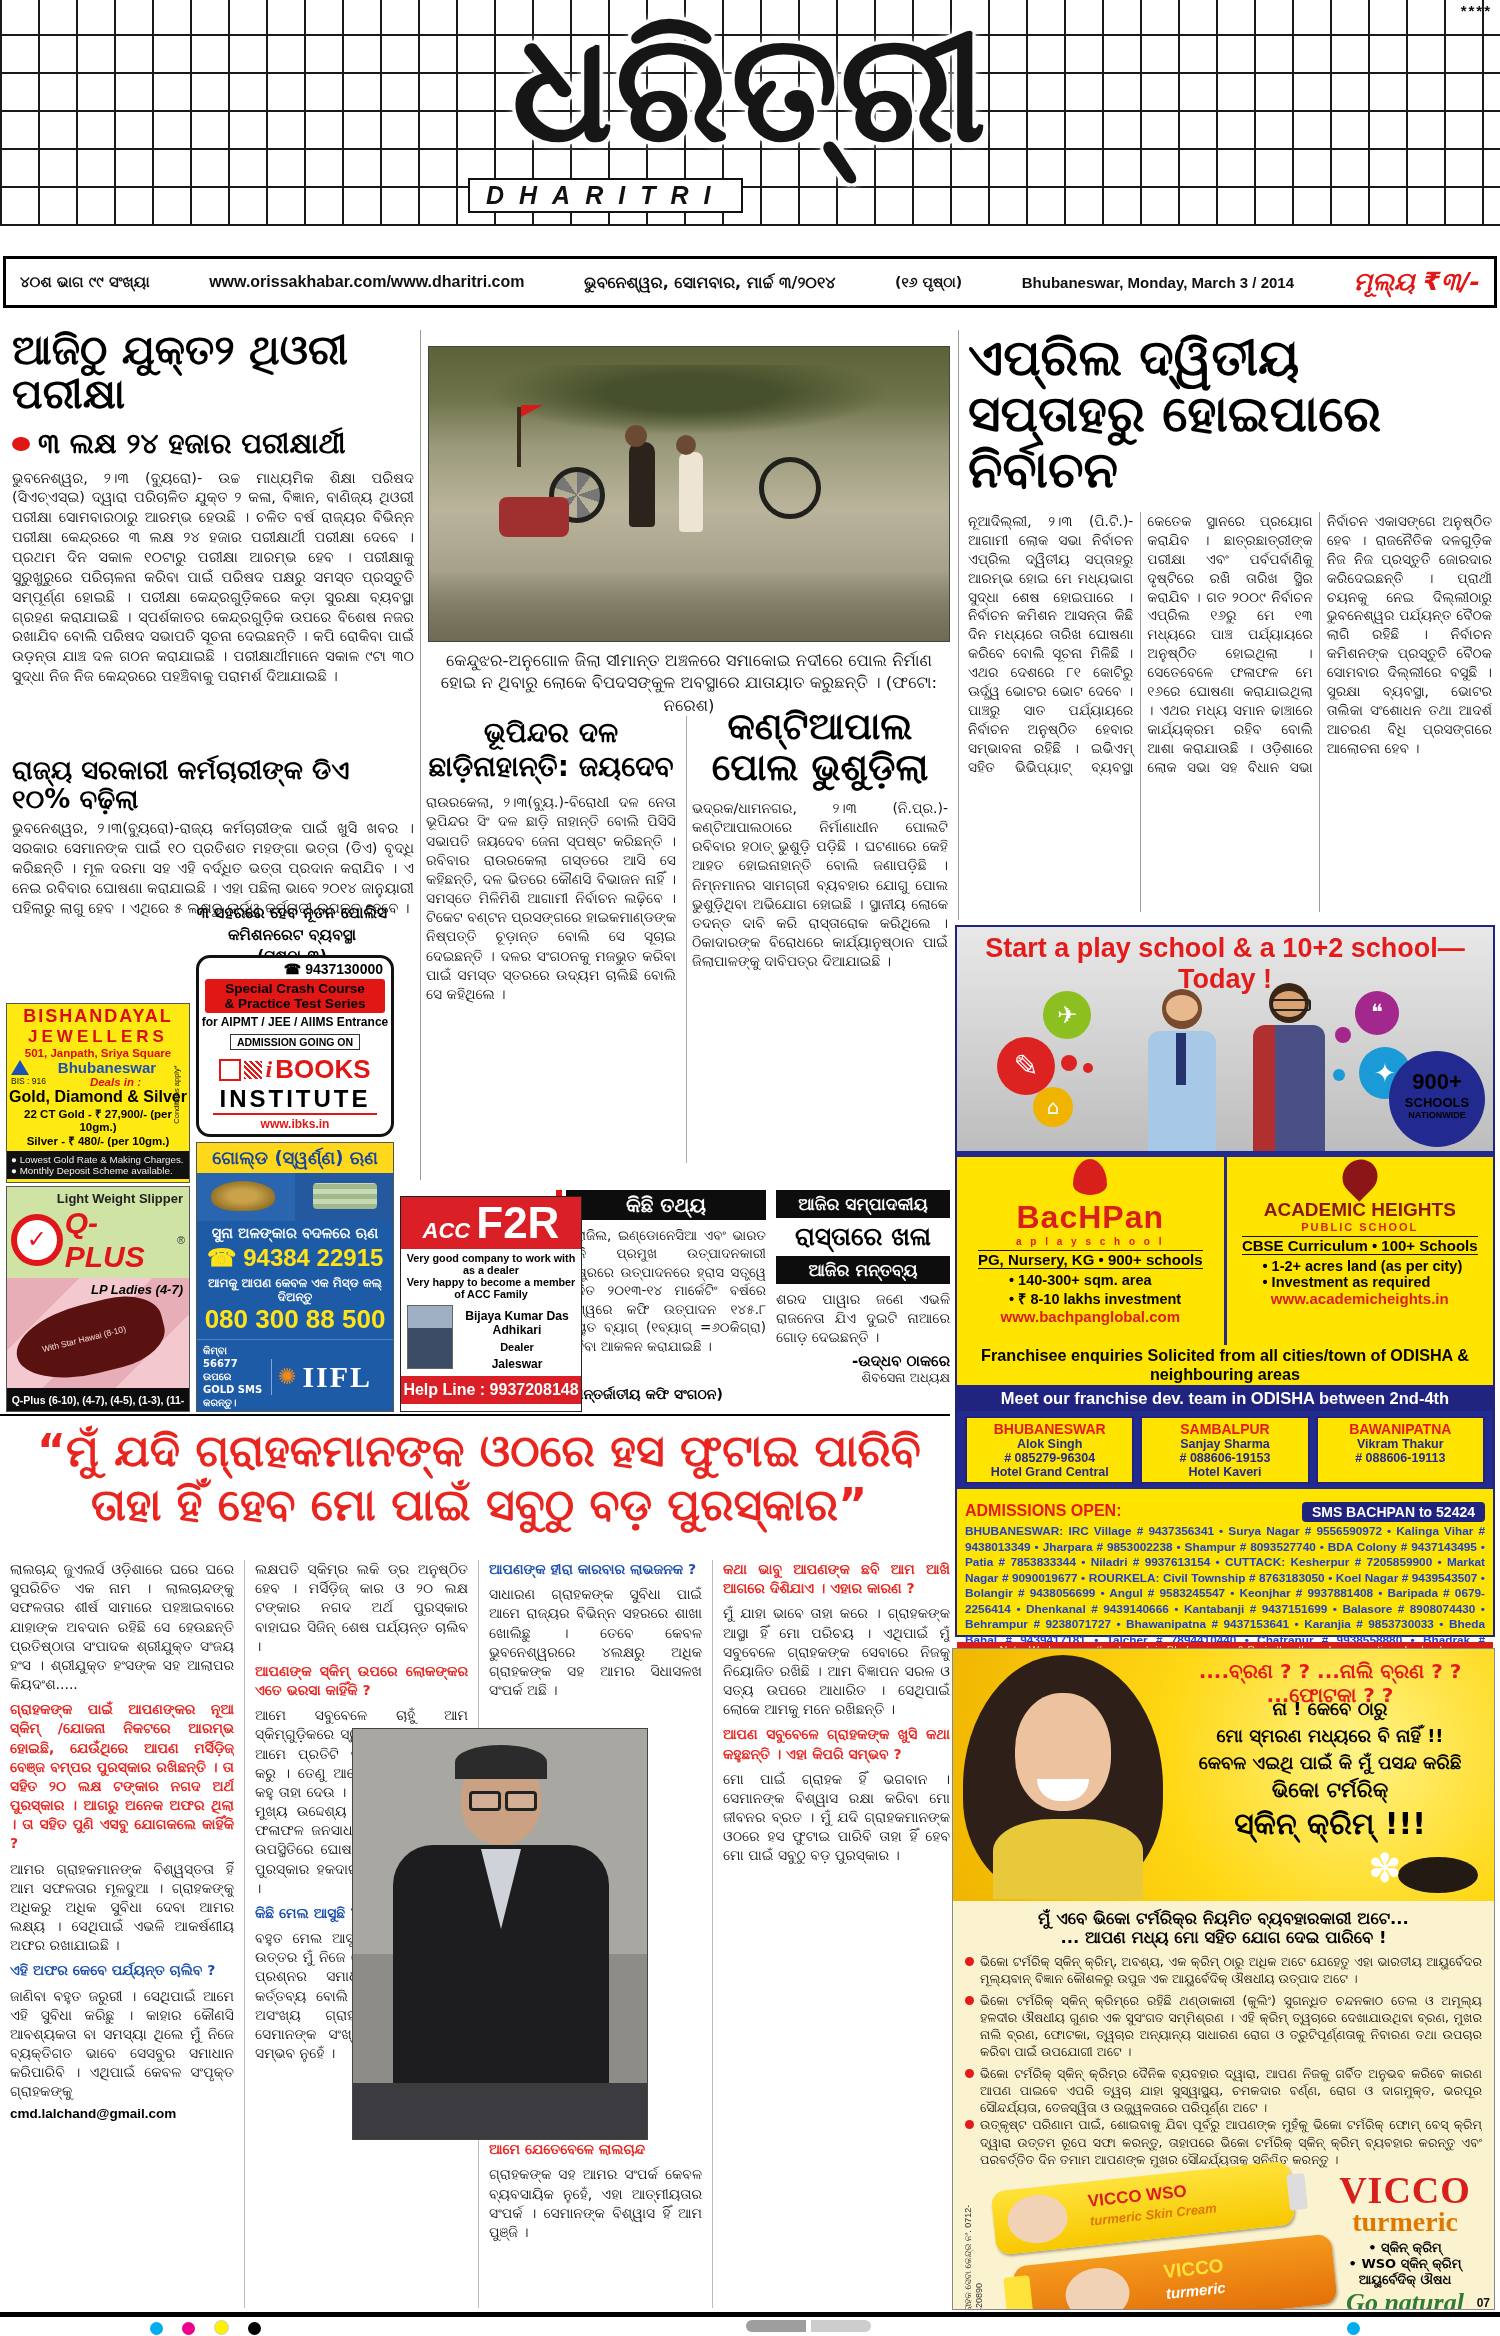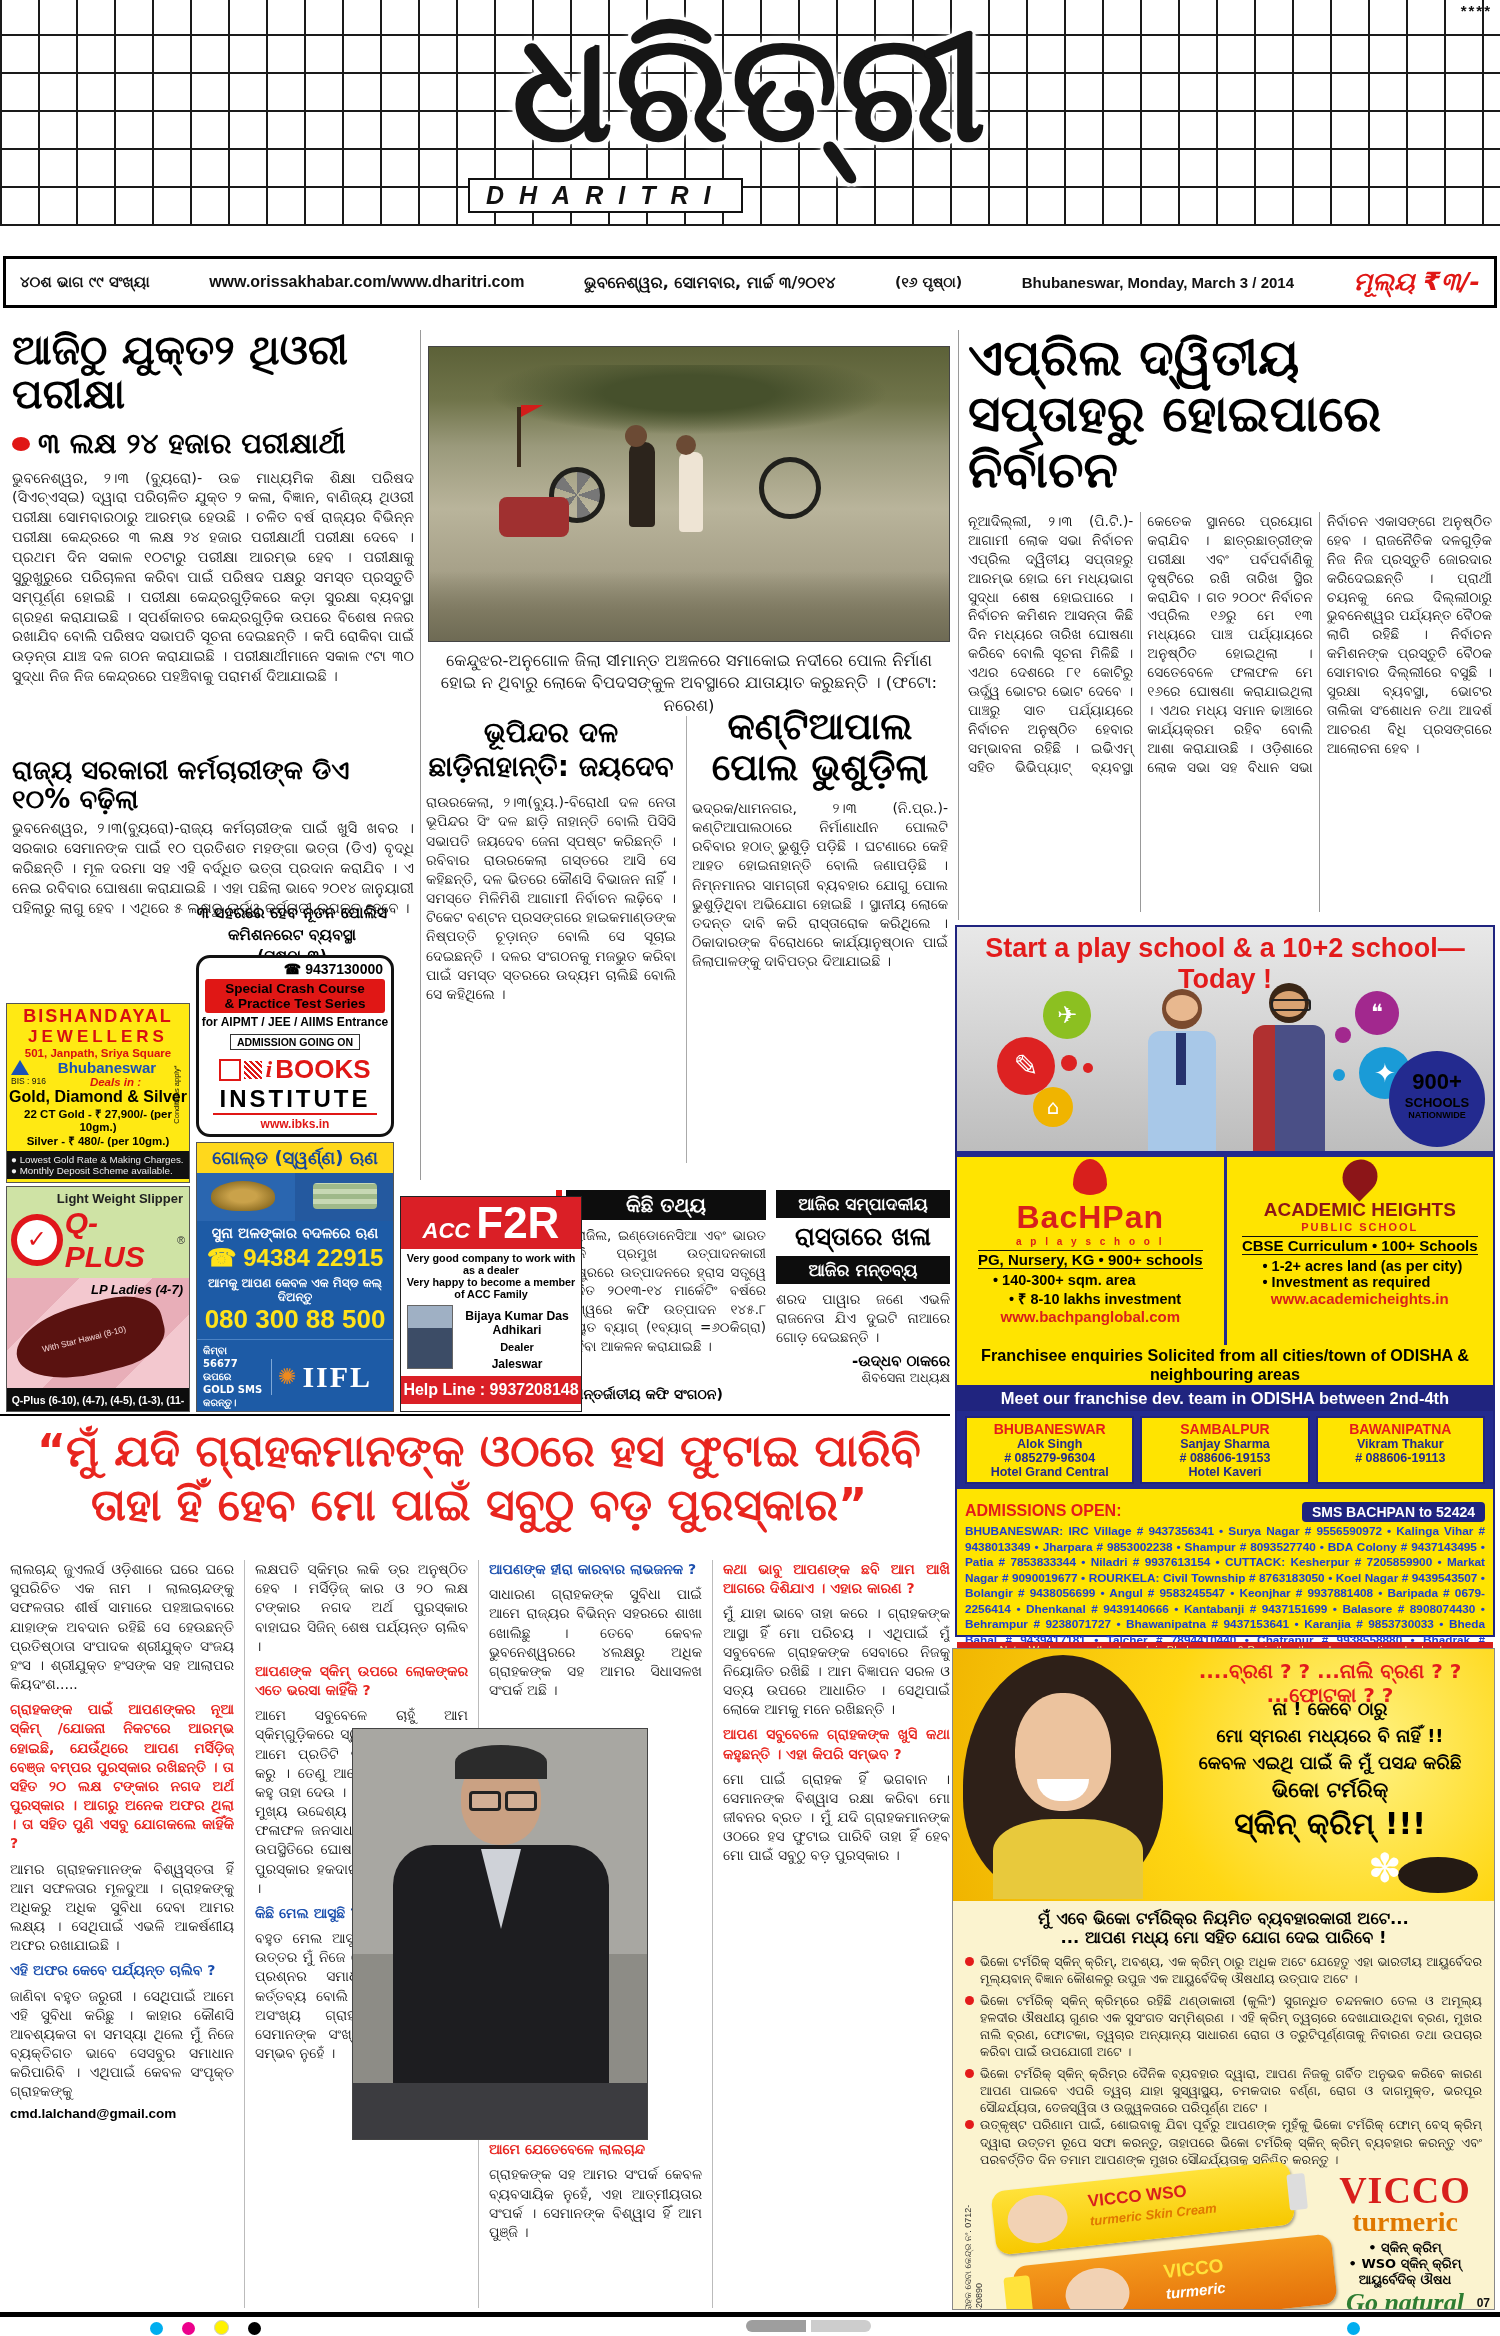--- a/index.html
+++ b/index.html
@@ -264,21 +264,21 @@
     <div style="height:6px;background:#232a8f;"></div>
 
     <div style="display:flex;height:188px;">
       <div style="flex:1;text-align:center;border-right:3px solid #232a8f;padding-top:2px;">
         <div style="height:40px;">
           <span style="display:inline-block;width:34px;height:36px;background:#d81f1c;border-radius:50% 50% 50% 50%/70% 70% 30% 30%;"></span>
         </div>
         <div class="lat hl" style="color:#d81f1c;font-size:32px;letter-spacing:1px;">BacHPan</div>
         <div class="lat hl" style="color:#d81f1c;font-size:10px;letter-spacing:3px;">a  p l a y  s c h o o l</div>
         <div class="lat hl" style="font-size:15px;border-top:1px solid #111;border-bottom:1px solid #111;display:inline-block;margin-top:3px;">PG, Nursery, KG • 900+ schools</div>
-        <div class="lat hl" style="font-size:14.5px;text-align:left;padding-left:36px;margin-top:3px;">•  140-300+ sqm. area</div>
+        <div class="lat hl" style="font-size:14.5px;text-align:left;padding-left:52px;margin-top:3px;">•  140-300+ sqm. area</div>
         <div class="lat hl" style="font-size:14.5px;text-align:left;padding-left:52px;">•  ₹ 8-10 lakhs investment</div>
         <div class="lat hl" style="color:#d81f1c;font-size:15px;">www.bachpanglobal.com</div>
       </div>
       <div style="flex:1;text-align:center;padding-top:2px;">
         <div style="height:40px;">
           <span style="display:inline-block;width:34px;height:36px;background:#8c1518;border-radius:50% 50% 0 50%/50% 50% 0 50%;transform:rotate(45deg);"></span>
         </div>
         <div class="lat hl" style="color:#8c1518;font-size:19px;">ACADEMIC HEIGHTS</div>
         <div class="lat hl" style="color:#d81f1c;font-size:11px;letter-spacing:2px;">PUBLIC SCHOOL</div>
         <div class="lat hl" style="font-size:15px;border-top:1px solid #111;border-bottom:1px solid #111;display:inline-block;margin-top:3px;">CBSE Curriculum • 100+ Schools</div>

